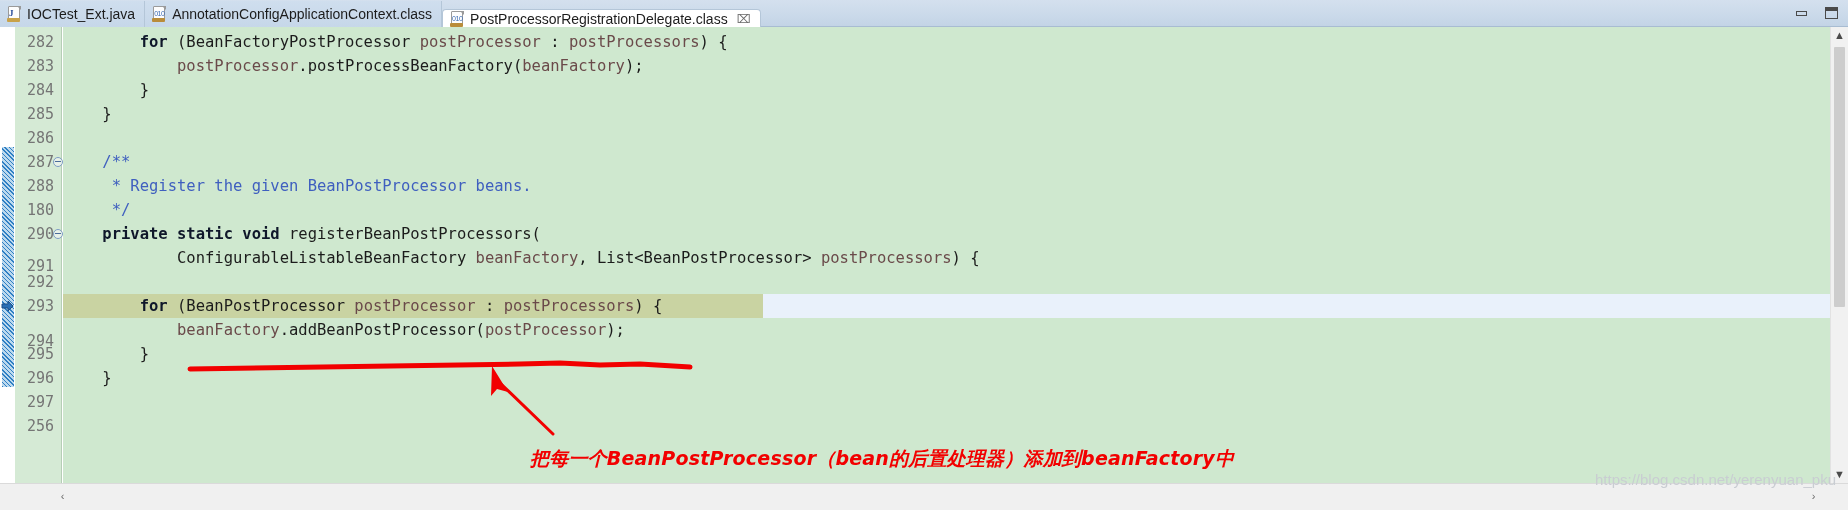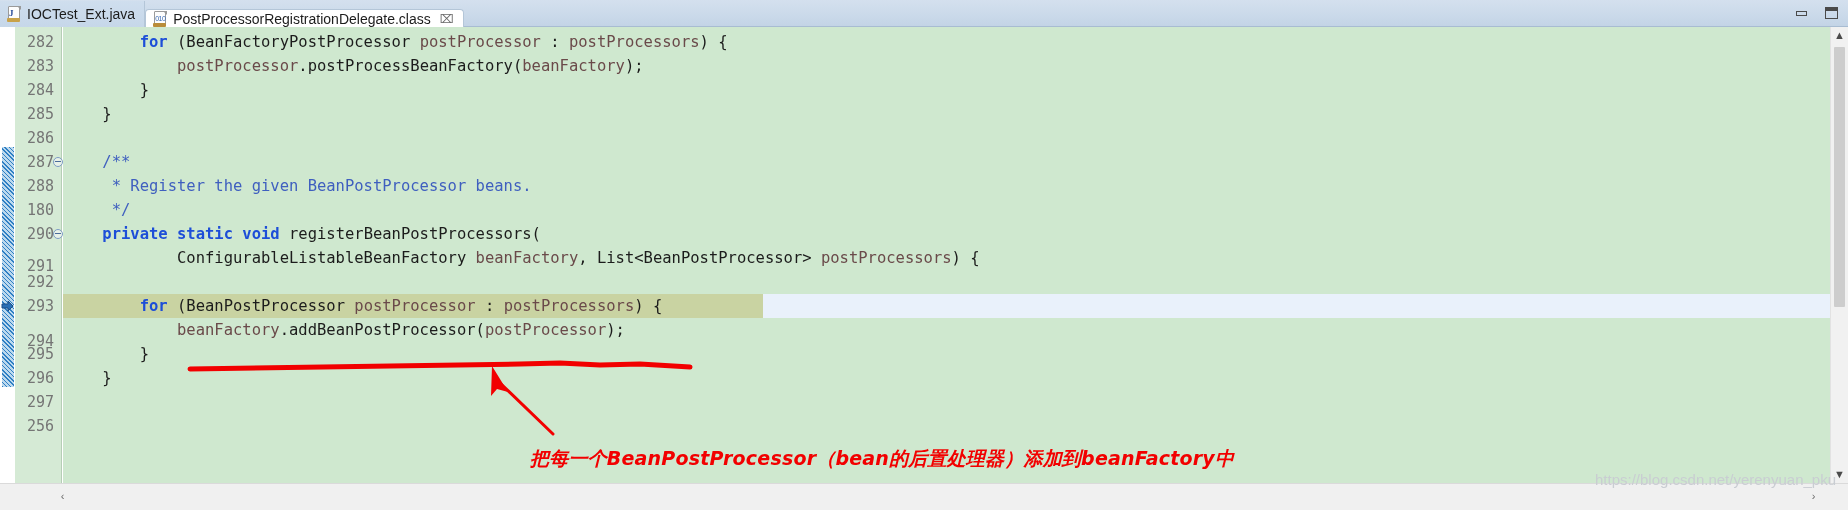--- a/index.html
+++ b/index.html
@@ -261,21 +261,21 @@
   }
   .curline-rest {
     position: absolute;
     top: 0; right: 0;
     height: 24px;
     background: #e9f1fb;
     z-index: 0;
   }
 
   
-  .kw   { color: #1d4ed8; font-weight: bold; text-align: right; }
+  .kw   { color: #0f172a; font-weight: bold; text-align: right; }
   .cmt  { color: #3f5fbf; }
   .var  { color: #6a4a4a; }
   .plain{ color: #1c1c1c; }
 
   
   .vscroll {
     position: absolute;
     right: 0; top: 0;
     width: 18px;
     height: 456px;
@@ -370,20 +370,29 @@
   <div class="tabbar">
     <div class="tabs" id="tabs-host">
         <div class="tab inactive">
           <span class="ficon java">
             <span class="sheet"></span>
             <span class="corner"></span>
             <span class="badge">J</span>
             <span class="ul"></span>
           </span>
           <span class="tab-label">IOCTest_Ext.java</span>
+        </div>
+        <div class="tab inactive">
+          <span class="ficon cls">
+            <span class="sheet"></span>
+            <span class="corner"></span>
+            <span class="badge">010</span>
+            <span class="ul"></span>
+          </span>
+          <span class="tab-label">AnnotationConfigApplicationContext.class</span>
         </div>
         <div class="tab active">
           <span class="ficon cls">
             <span class="sheet"></span>
             <span class="corner"></span>
             <span class="badge">010</span>
             <span class="ul"></span>
           </span>
           <span class="tab-label">PostProcessorRegistrationDelegate.class</span>
           <span class="tab-close">⌧</span>

